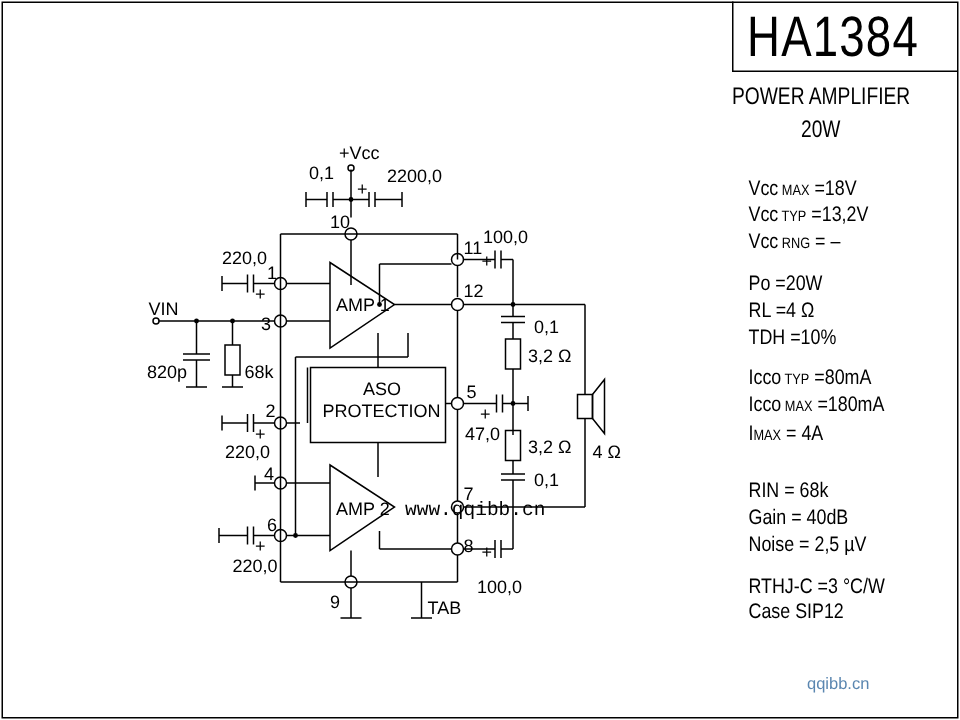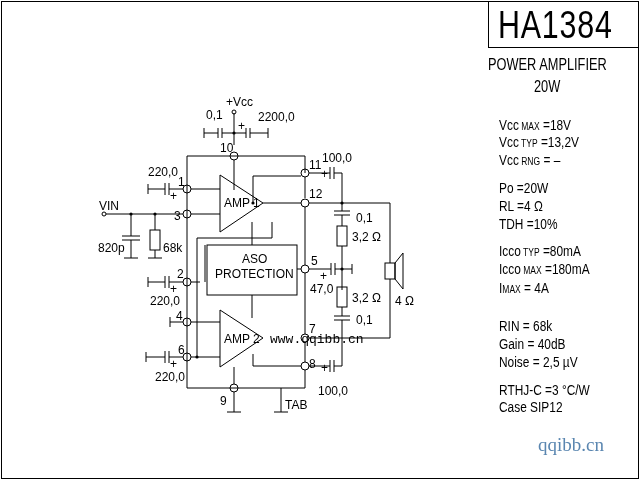--- a/index.html
+++ b/index.html
@@ -3,21 +3,21 @@
 <meta charset="utf-8">
 <style>
   html, body { margin: 0; padding: 0; background: #ffffff; }
   body { width: 640px; height: 480px; position: relative; overflow: hidden; font-family: "DejaVu Sans Condensed", "DejaVu Sans", sans-serif; }
   #frame { position: absolute; left: 1px; top: 1px; width: 636px; height: 476px; border: 1px solid #000; box-sizing: content-box; }
   #titlebox { position: absolute; left: 488px; top: 1px; width: 149px; height: 46px; border-left: 1px solid #000; border-bottom: 1px solid #000; }
   .title { position: absolute; left: 498px; top: 4px; font-family: "Liberation Sans Narrow", "Liberation Sans", sans-serif; font-size: 38px; font-weight: 300; letter-spacing: 1px; transform: scaleX(0.8); transform-origin: left top; color:#000; }
   .sub { position: absolute; font-family: "Liberation Sans", sans-serif; font-size: 16px; color:#000; transform: scaleX(0.8); transform-origin: left top; white-space: nowrap; }
   .spec { position: absolute; left: 499px; font-family: "Liberation Sans", sans-serif; font-size: 14px; color:#000; white-space: nowrap; transform: scaleX(0.85); transform-origin: left top; }
   .spec .small { font-size: 10px; }
-  .wm { position: absolute; left: 538px; top: 434px; color: #5a86b0; font-family: Liberation Serif, serif; font-size: 19px; }
+  .wm { position: absolute; left: 538px; top: 450px; color: #5a86b0; font-family: Liberation Sans, sans-serif; font-size: 11px; }
   svg { position: absolute; left: 0; top: 0; }
   svg text { font-family: "Liberation Sans", sans-serif; font-size: 12px; fill: #000; }
 </style>
 </head>
 <body>
 
 <div id="frame"></div>
 <div id="titlebox"></div>
 
 <div class="title">HA1384</div>

